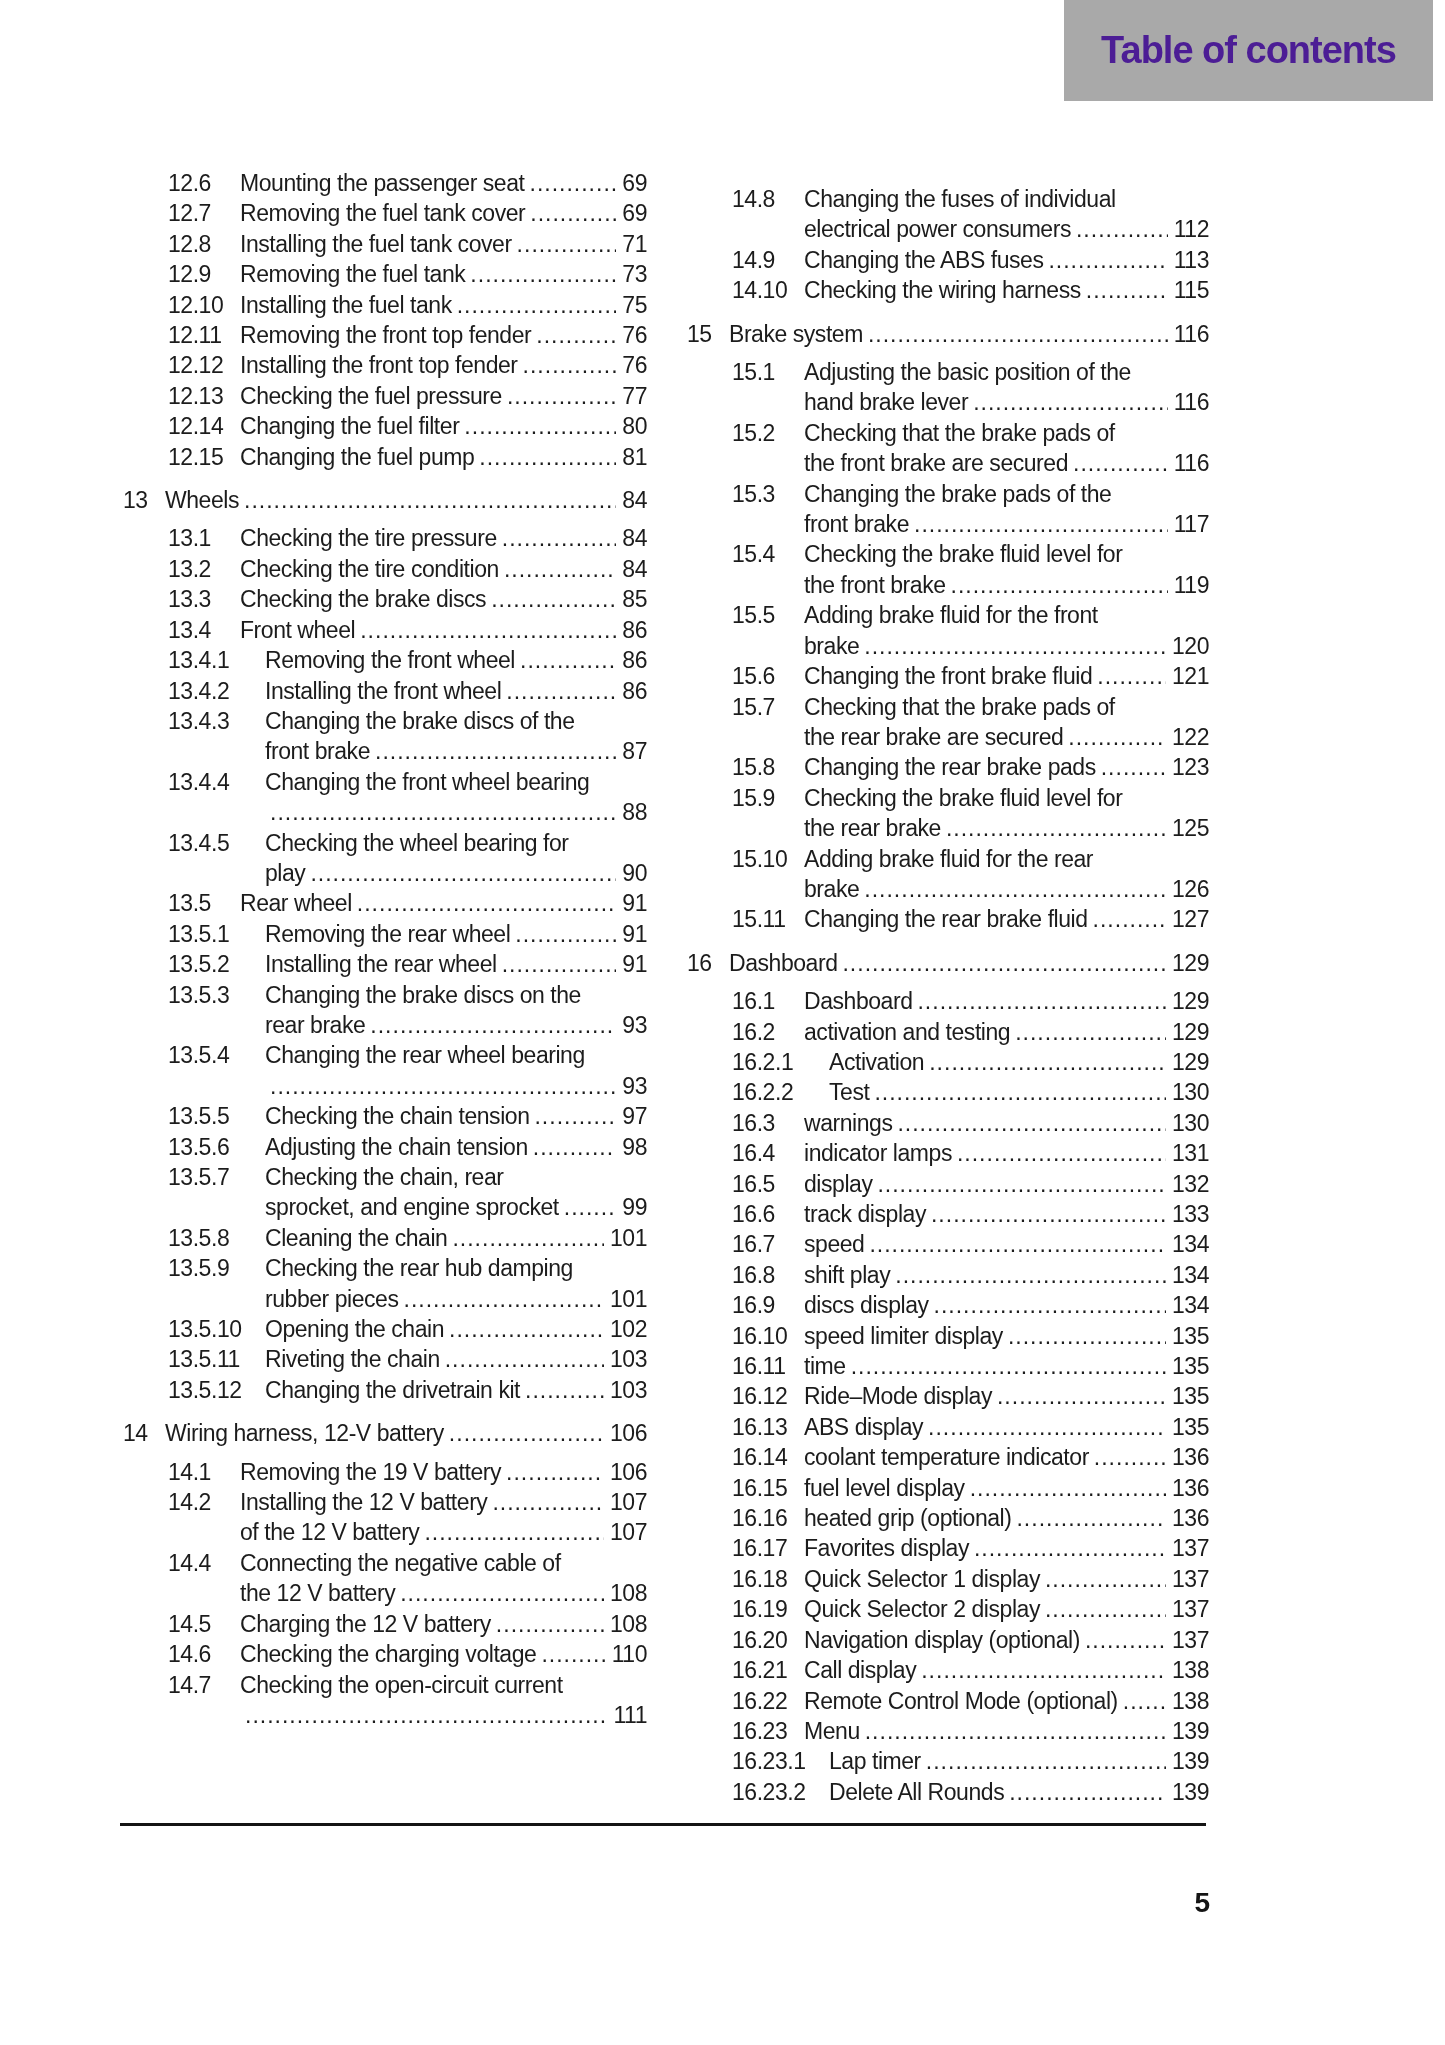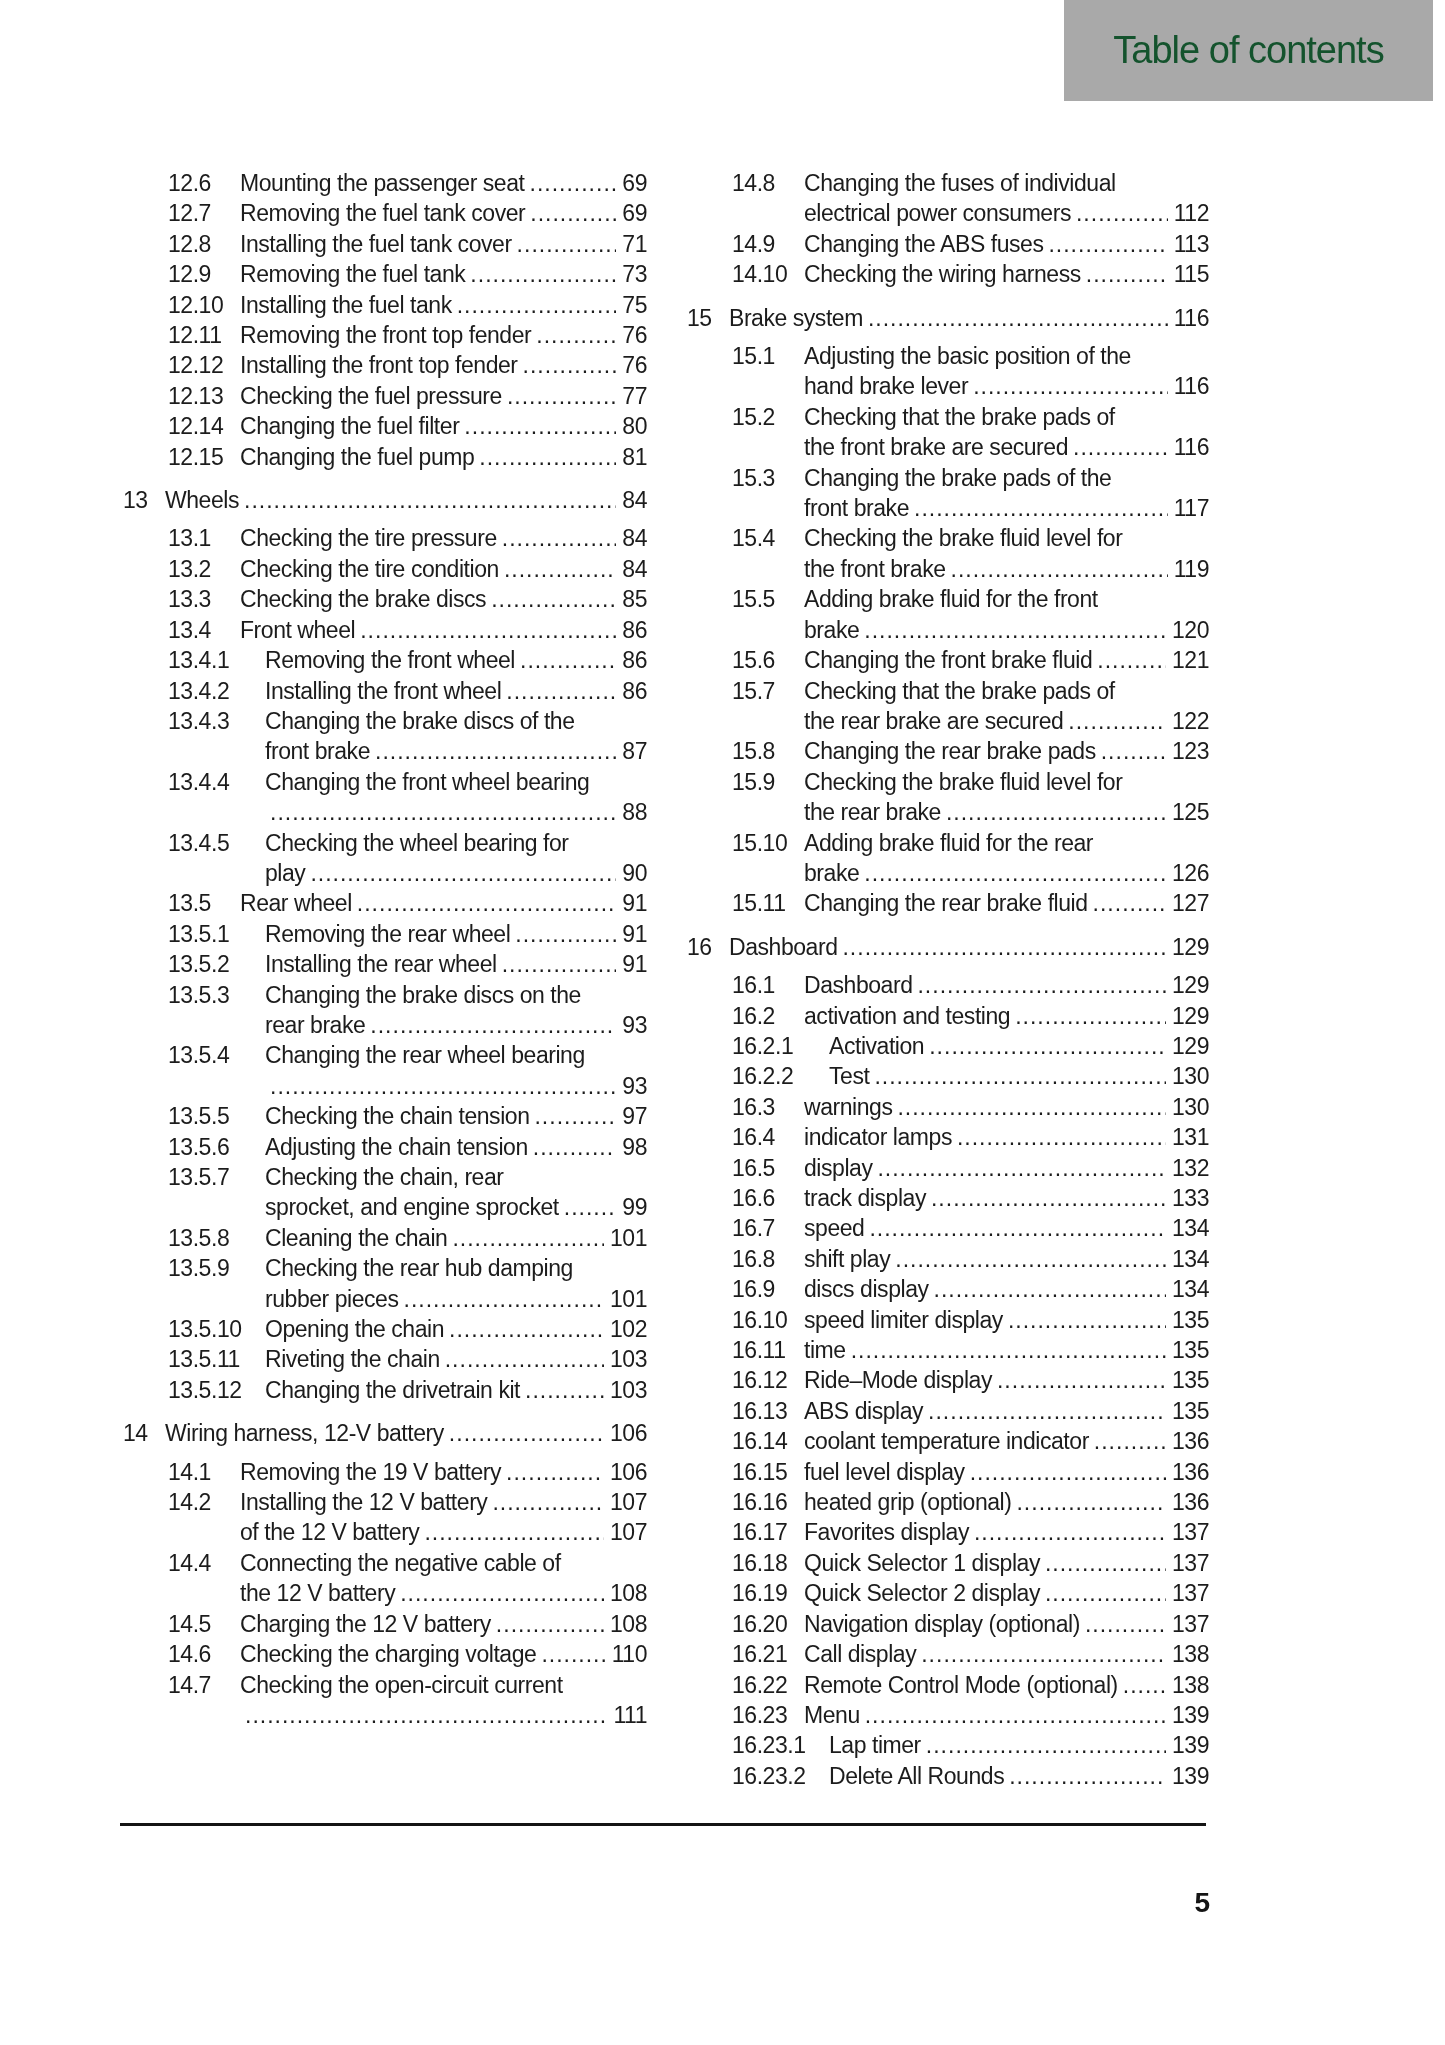--- a/index.html
+++ b/index.html
@@ -6,25 +6,25 @@
   body{
     width:1445px;height:2045px;background:#ffffff;position:relative;
     font-family:"Liberation Sans","DejaVu Sans",sans-serif;
     color:#1c1c1c;overflow:hidden;
   }
   .header-box{
     position:absolute;left:1064px;top:0;width:369px;height:101px;
     background:#a9a9a9;display:flex;align-items:center;justify-content:center;
   }
   .header-title{
-    font-weight:normal;font-size:38px;letter-spacing:-1px;color:#14532d;white-space:nowrap;
+    font-weight:bold;font-size:38px;letter-spacing:-1px;color:#4c1d95;white-space:nowrap;
   }
   .col{position:absolute;top:168px;font-size:23px;letter-spacing:-0.45px;}
   .col-left{left:123px;width:524px;}
-  .col-right{left:687px;width:522px;}
+  .col-right{left:687px;width:522px;margin-top:16px;}
   .entry{margin:0;}
   .entry.section{margin-top:13px;margin-bottom:8px;}
   .row{display:flex;align-items:baseline;line-height:30.4px;}
   .num{flex:none;box-sizing:content-box;}
   .lvl1 .num{width:42px;padding-left:0;}
   .lvl2 .num{width:72px;padding-left:45px;}
   .lvl3 .num{width:97px;padding-left:45px;}
   .wrap{flex:1;display:flex;align-items:baseline;min-width:0;}
   .t{white-space:nowrap;}
   .b{font-weight:normal;}

